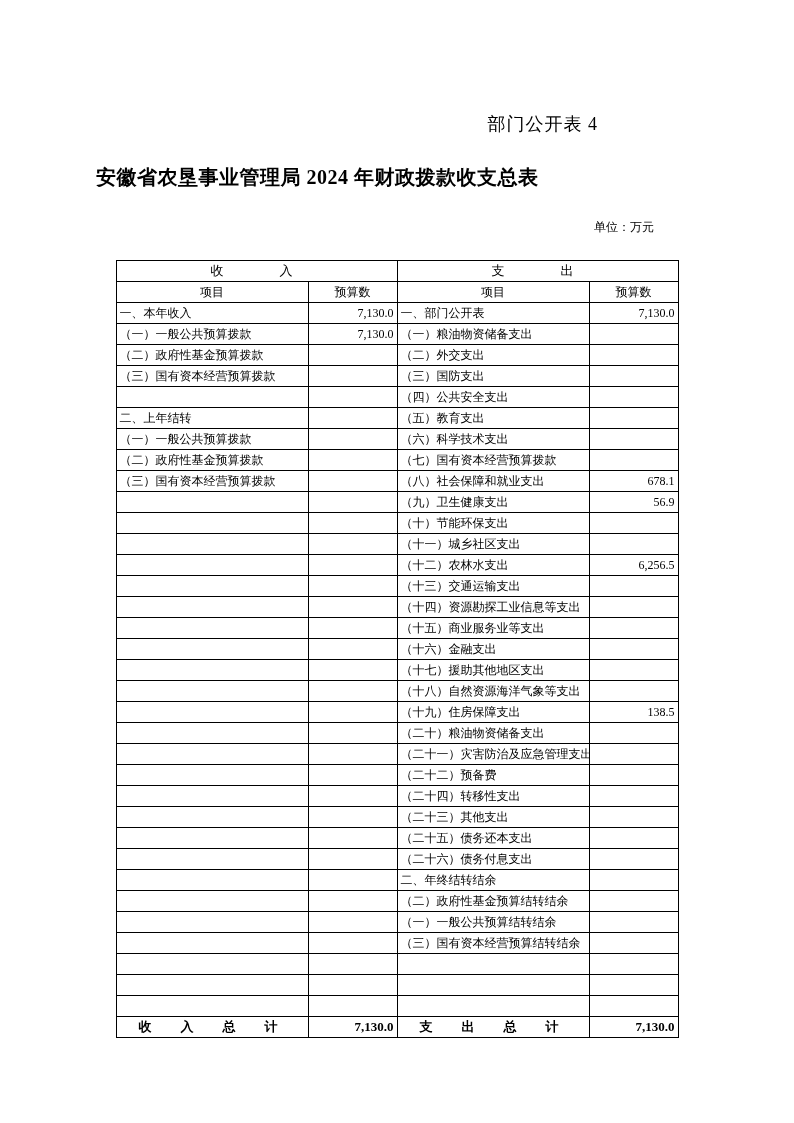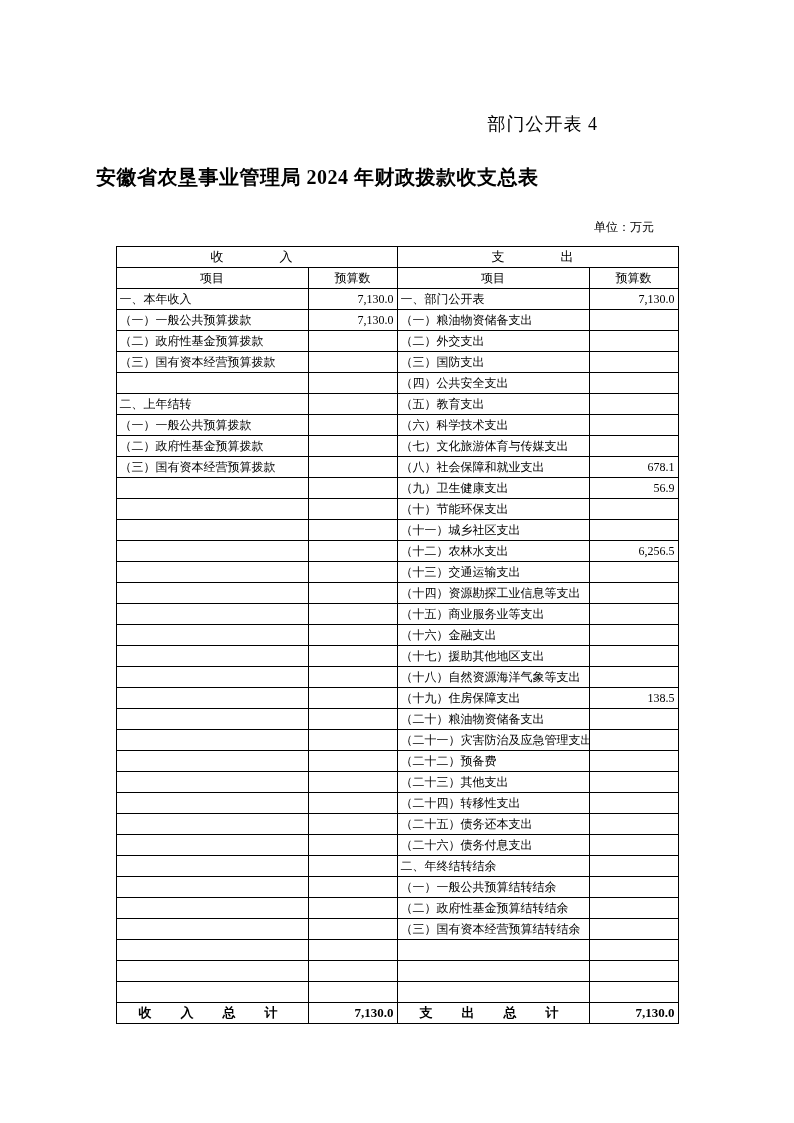--- a/index.html
+++ b/index.html
@@ -38,21 +38,21 @@
   }
   .unit-line {
     text-align: right;
     font-size: 12px;
     margin-top: 28px;
     padding-right: 44px;
   }
   table.budget {
     border-collapse: collapse;
     width: 563px;
-    margin: 10px auto 0 auto;
+    margin: 24px auto 0 auto;
     table-layout: fixed;
     font-size: 12px;
   }
   table.budget td {
     border: 1px solid #000000;
     height: 20px;
     padding: 0 3px;
     line-height: 20px;
     vertical-align: middle;
     overflow: hidden;
@@ -159,21 +159,21 @@
         </tr>
         <tr>
           <td class="c-item indent1">（一）一般公共预算拨款</td>
           <td class="c-num"></td>
           <td class="c-item indent1">（六）科学技术支出</td>
           <td class="c-num"></td>
         </tr>
         <tr>
           <td class="c-item indent1">（二）政府性基金预算拨款</td>
           <td class="c-num"></td>
-          <td class="c-item indent1">（七）文化旅游体育与传媒支出</td>
+          <td class="c-item indent1">（七）国有资本经营预算拨款</td>
           <td class="c-num"></td>
         </tr>
         <tr>
           <td class="c-item indent1">（三）国有资本经营预算拨款</td>
           <td class="c-num"></td>
           <td class="c-item indent1">（八）社会保障和就业支出</td>
           <td class="c-num">678.1</td>
         </tr>
         <tr>
           <td class="c-item"></td>
@@ -255,57 +255,57 @@
         </tr>
         <tr>
           <td class="c-item"></td>
           <td class="c-num"></td>
           <td class="c-item indent1">（二十二）预备费</td>
           <td class="c-num"></td>
         </tr>
         <tr>
           <td class="c-item"></td>
           <td class="c-num"></td>
+          <td class="c-item indent1">（二十四）转移性支出</td>
+          <td class="c-num"></td>
+        </tr>
+        <tr>
+          <td class="c-item"></td>
+          <td class="c-num"></td>
           <td class="c-item indent1">（二十三）其他支出</td>
           <td class="c-num"></td>
         </tr>
         <tr>
           <td class="c-item"></td>
           <td class="c-num"></td>
-          <td class="c-item indent1">（二十四）转移性支出</td>
-          <td class="c-num"></td>
-        </tr>
-        <tr>
-          <td class="c-item"></td>
-          <td class="c-num"></td>
           <td class="c-item indent1">（二十五）债务还本支出</td>
           <td class="c-num"></td>
         </tr>
         <tr>
           <td class="c-item"></td>
           <td class="c-num"></td>
           <td class="c-item indent1">（二十六）债务付息支出</td>
           <td class="c-num"></td>
         </tr>
         <tr>
           <td class="c-item"></td>
           <td class="c-num"></td>
           <td class="c-item">二、年终结转结余</td>
           <td class="c-num"></td>
         </tr>
         <tr>
           <td class="c-item"></td>
           <td class="c-num"></td>
+          <td class="c-item indent1">（二）政府性基金预算结转结余</td>
+          <td class="c-num"></td>
+        </tr>
+        <tr>
+          <td class="c-item"></td>
+          <td class="c-num"></td>
           <td class="c-item indent1">（一）一般公共预算结转结余</td>
-          <td class="c-num"></td>
-        </tr>
-        <tr>
-          <td class="c-item"></td>
-          <td class="c-num"></td>
-          <td class="c-item indent1">（二）政府性基金预算结转结余</td>
           <td class="c-num"></td>
         </tr>
         <tr>
           <td class="c-item"></td>
           <td class="c-num"></td>
           <td class="c-item indent1">（三）国有资本经营预算结转结余</td>
           <td class="c-num"></td>
         </tr>
         <tr>
           <td class="c-item"></td>

